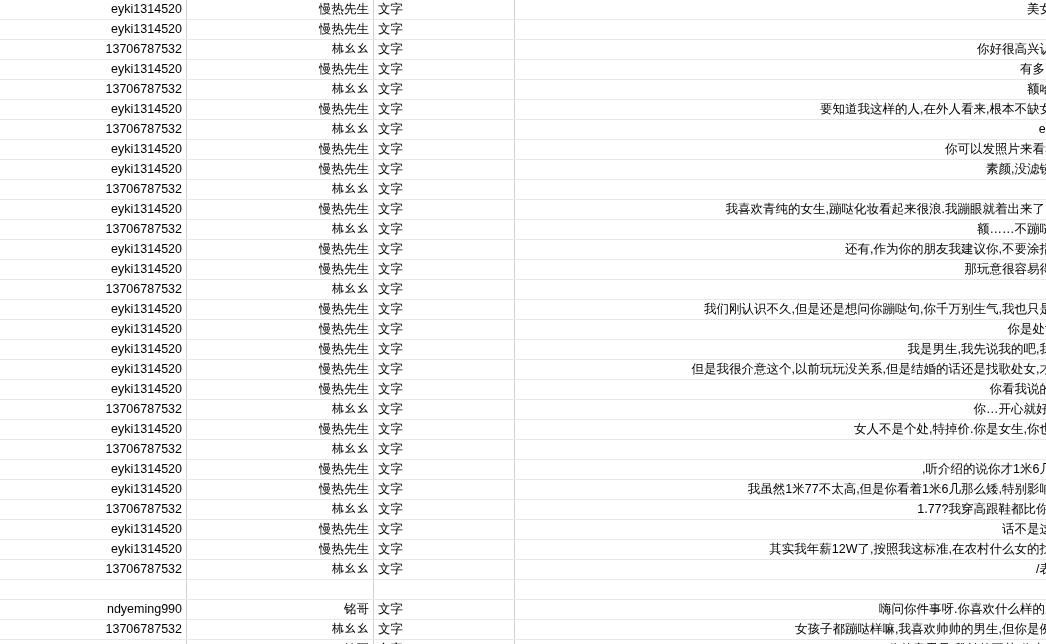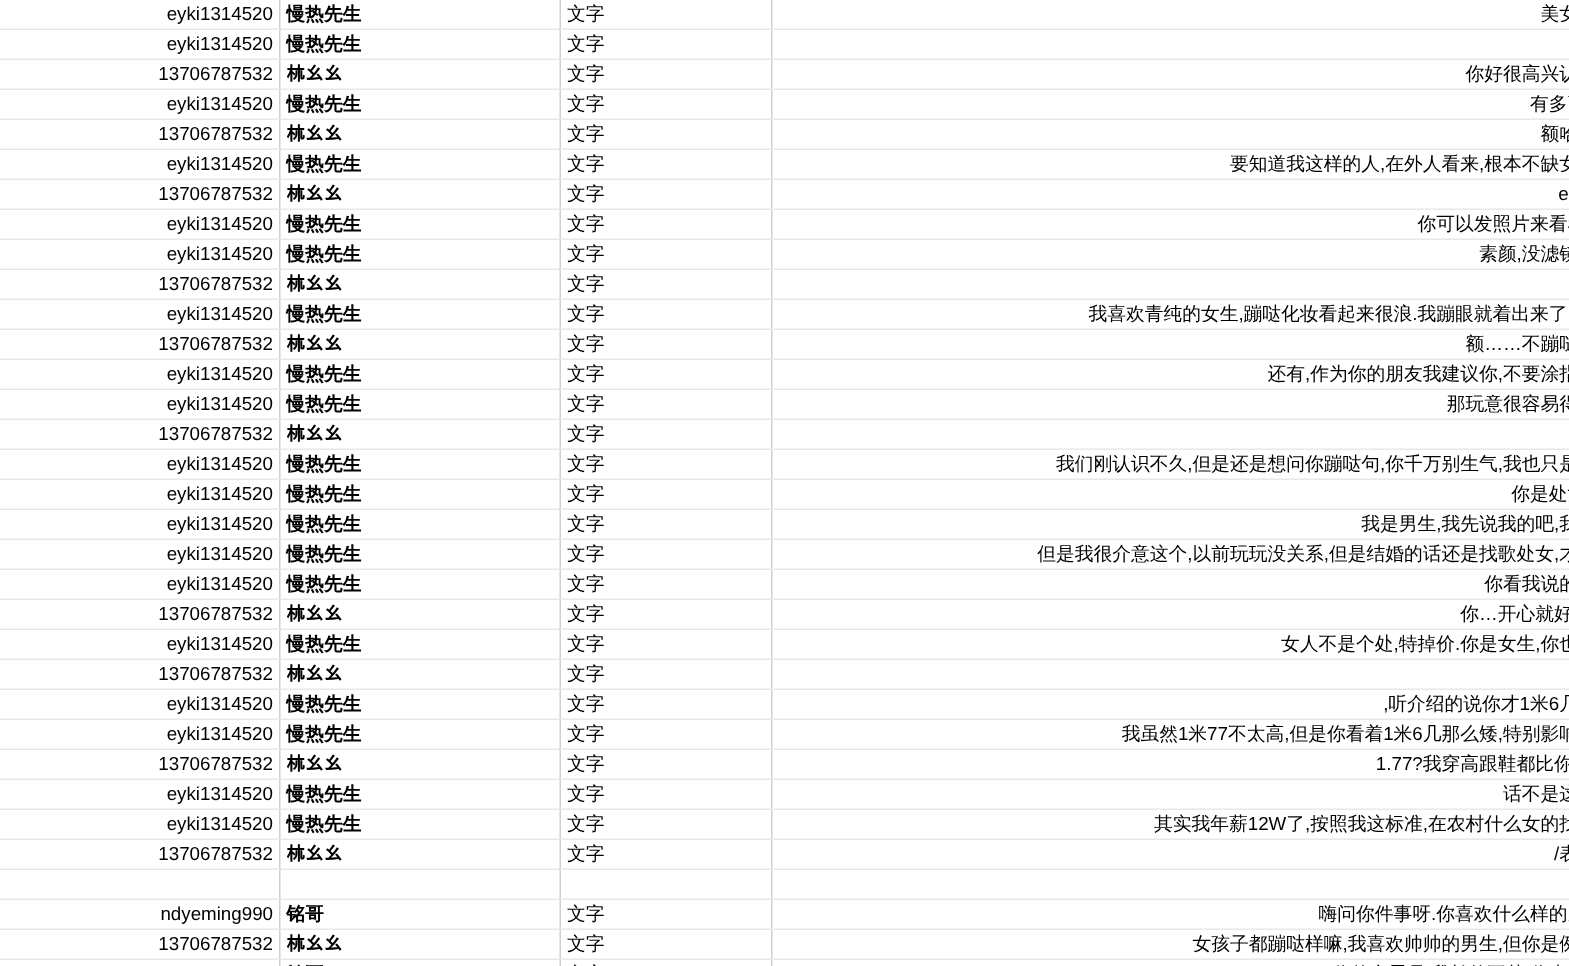--- a/index.html
+++ b/index.html
@@ -23,21 +23,21 @@
     font-size: 12.5px;
     line-height: 19px;
     height: 19px;
     padding: 0 4px;
     border-right: 1px solid #d0d0d0;
     border-bottom: 1px solid #e8e8e8;
     white-space: nowrap;
     overflow: hidden;
   }
   .col-a { width: 178px; text-align: right; }
-  .col-b { width: 178px; text-align: left; font-weight: bold; }
+  .col-b { width: 178px; text-align: right; }
   .col-c { width: 132px; text-align: left; padding-left: 8px; margin-left: 32px; }
   .col-d { width: 558px; text-align: right; padding-right: 8px; border-right: none; }
   tr.spacer td {
     height: 19px;
     border-bottom: 1px solid #e8e8e8;
   }
 </style>
 </head>
 <body>
 

